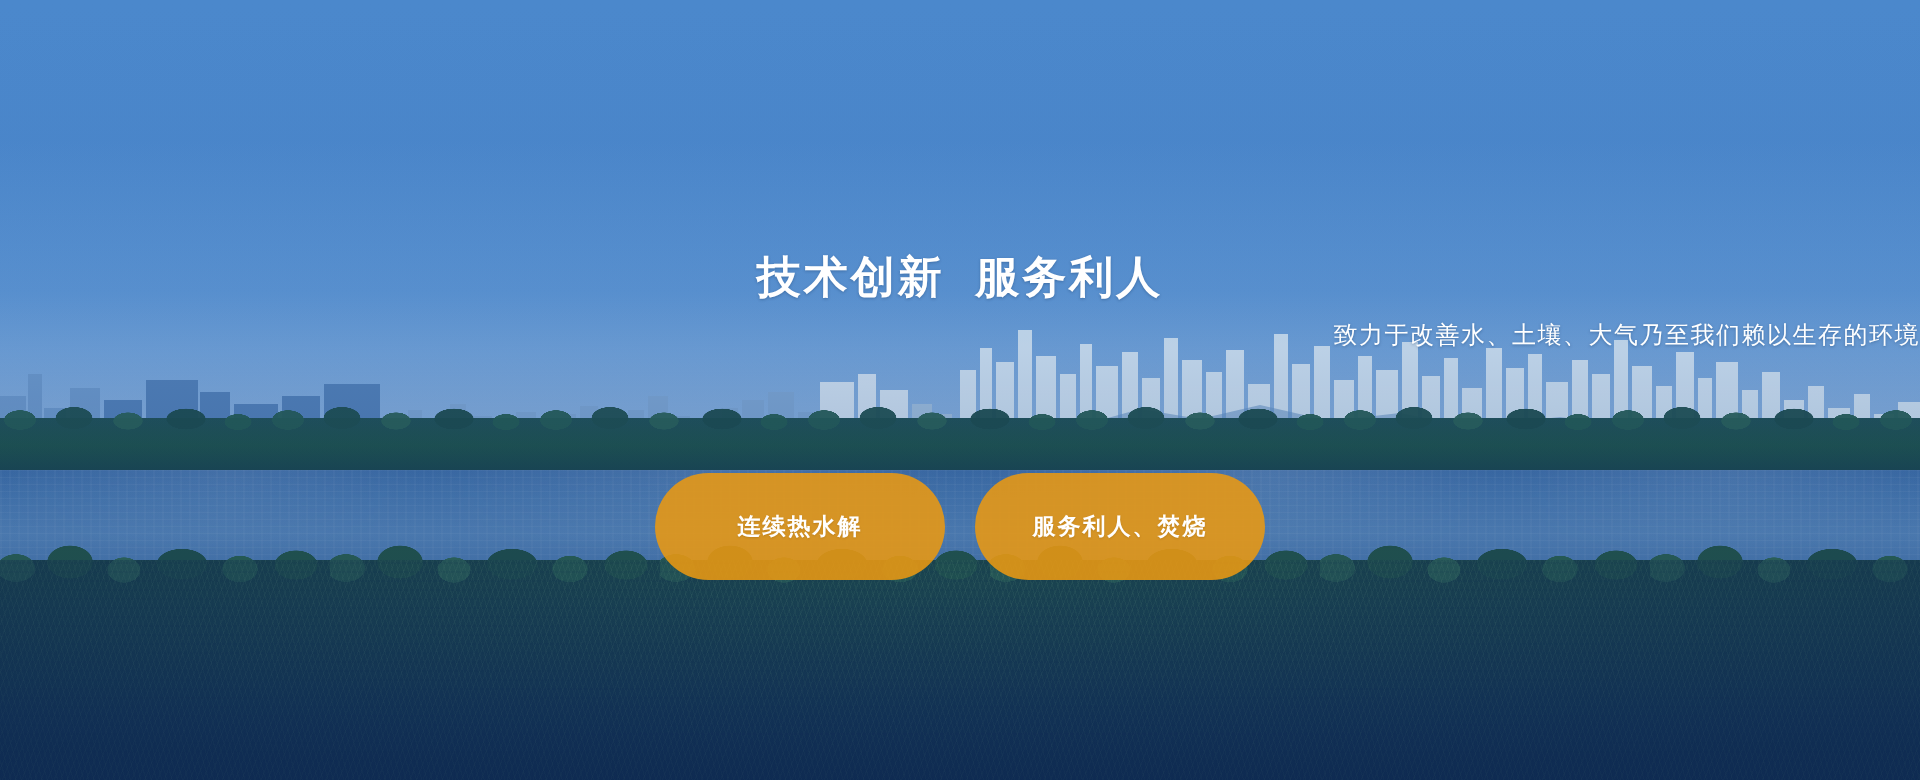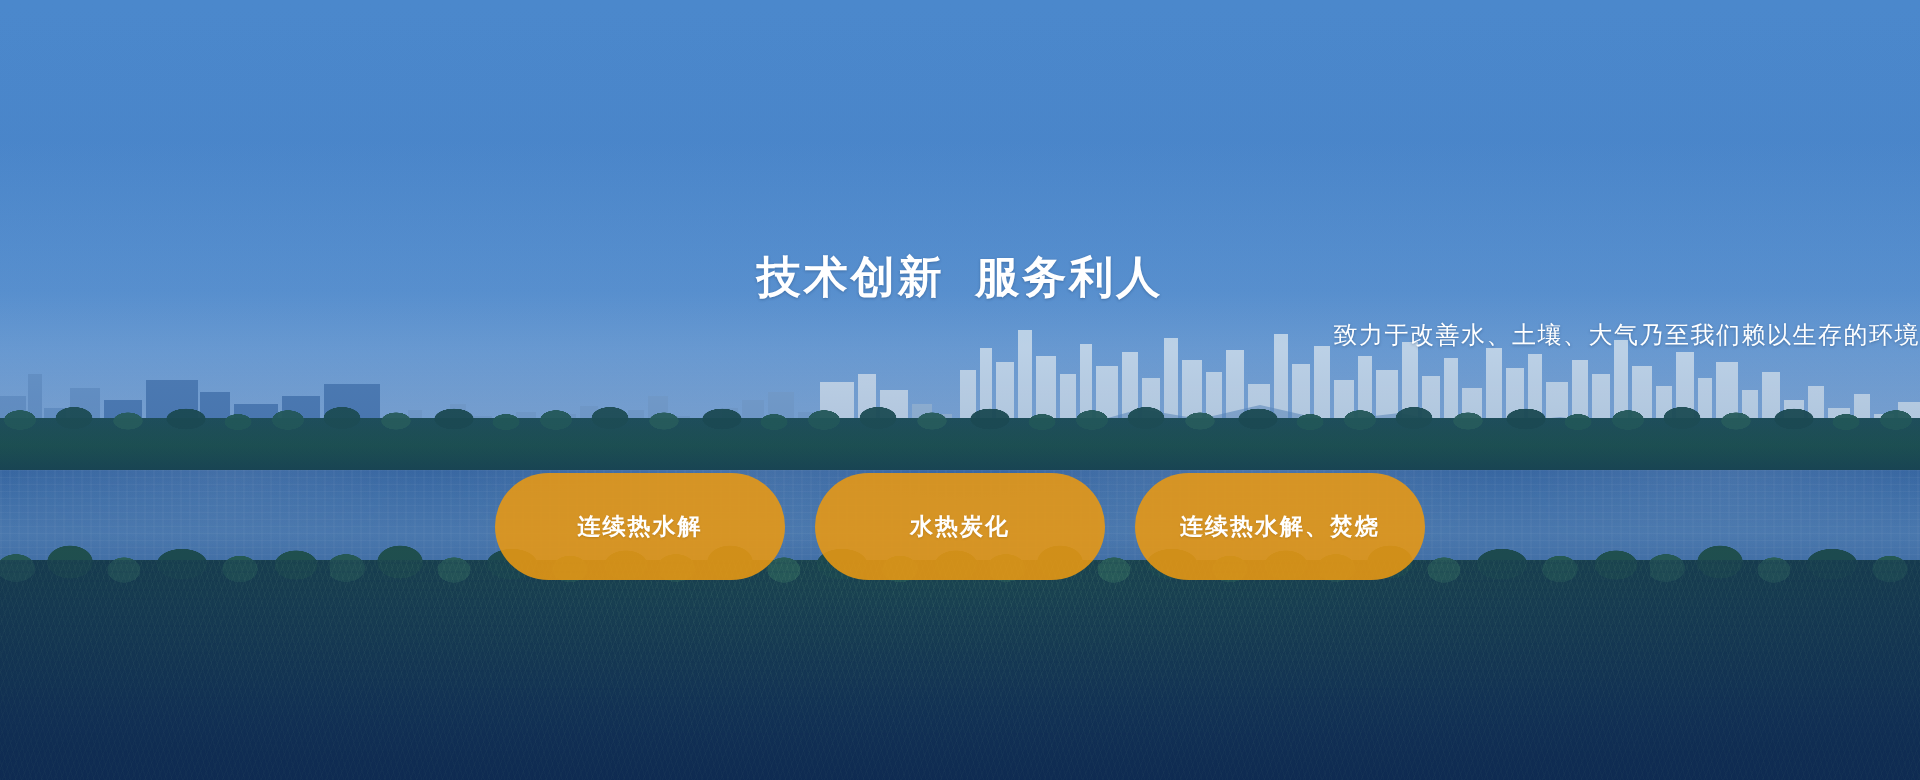--- a/index.html
+++ b/index.html
@@ -379,17 +379,16 @@
 
   <div class="grade"></div>
 
   <div class="copy">
     <div class="hero-title">技术创新  服务利人</div>
     <div class="hero-subtitle">致力于改善水、土壤、大气乃至我们赖以生存的环境</div>
   </div>
 
   <div class="btn-row">
     <div class="pill">连续热水解</div>
-    <div class="pill">水热炭化</div>
-    <div class="pill">连续热水解、焚烧</div>
+    <div class="pill">服务利人、焚烧</div>
   </div>
 
 </div>
 
 </body></html>

